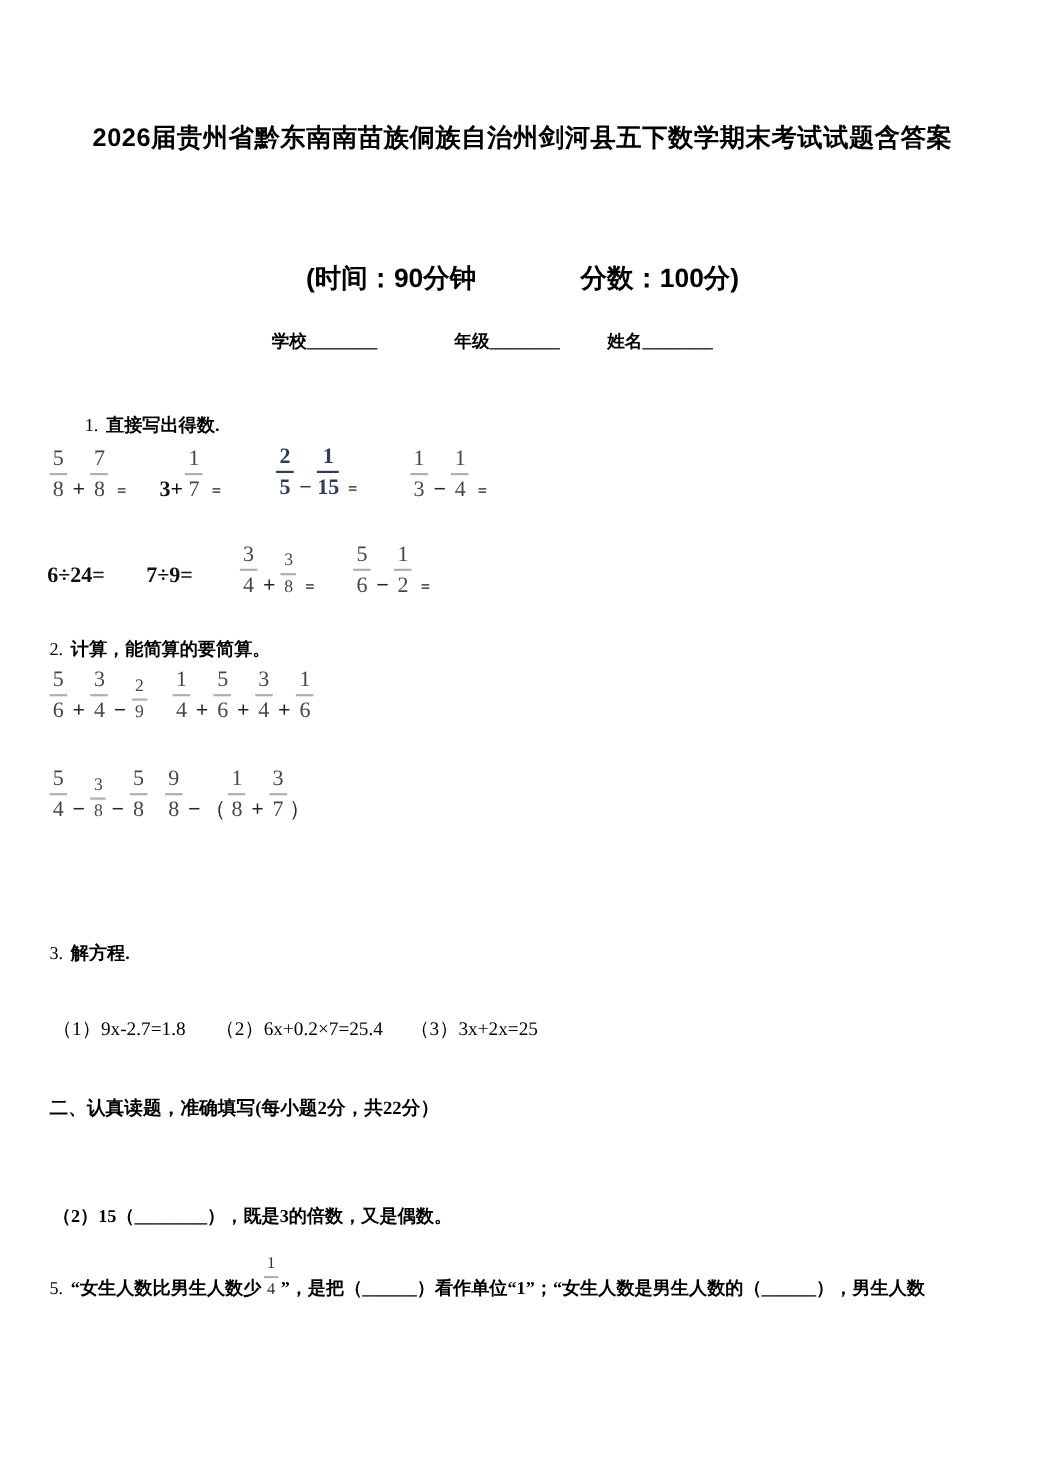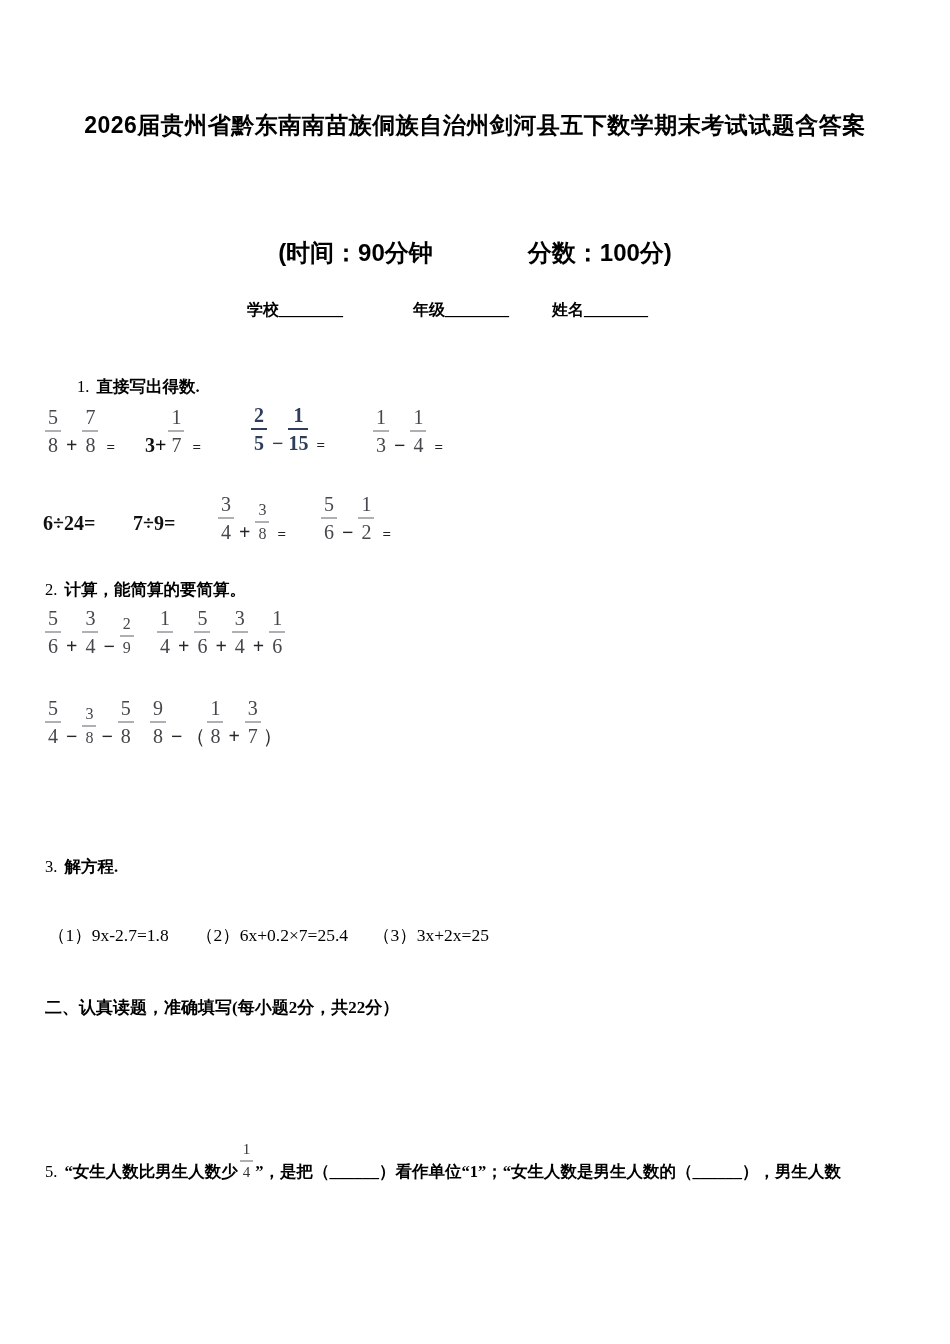--- a/index.html
+++ b/index.html
@@ -101,20 +101,21 @@
     <span class="qnum">3.</span><span>解方程.</span>
   </div>
 
   <div class="eq-item" style="left:48px;top:885px;">（1）9x-2.7=1.8</div>
   <div class="eq-item" style="left:196px;top:885px;">（2）6x+0.2×7=25.4</div>
   <div class="eq-item" style="left:373px;top:885px;">（3）3x+2x=25</div>
 
   <div class="abs sec-header" style="left:45px;top:996px;">二、认真读题，准确填写(每小题2分，共22分）</div>
 
 
+  <div class="abs qline" style="left:48px;top:1095px;">（2）15（________），既是3的倍数，又是偶数。</div>
 
   <div class="abs q5-line" style="left:45px;top:1142px;">
     <span class="qnum" style="font-weight:normal;">5.</span><span><span class="mtext b">“女生人数比男生人数少</span><span class="frac"><span class="num">1</span><span class="den">4</span></span><span class="mtext b">”，是把（______）看作单位“1”；“女生人数是男生人数的（______），男生人数</span></span>
   </div>
 
   <div class="abs qline" style="left:78px;top:1212px;">占全班人数的（______）。</div>
 
 </div>
 
 </body></html>

